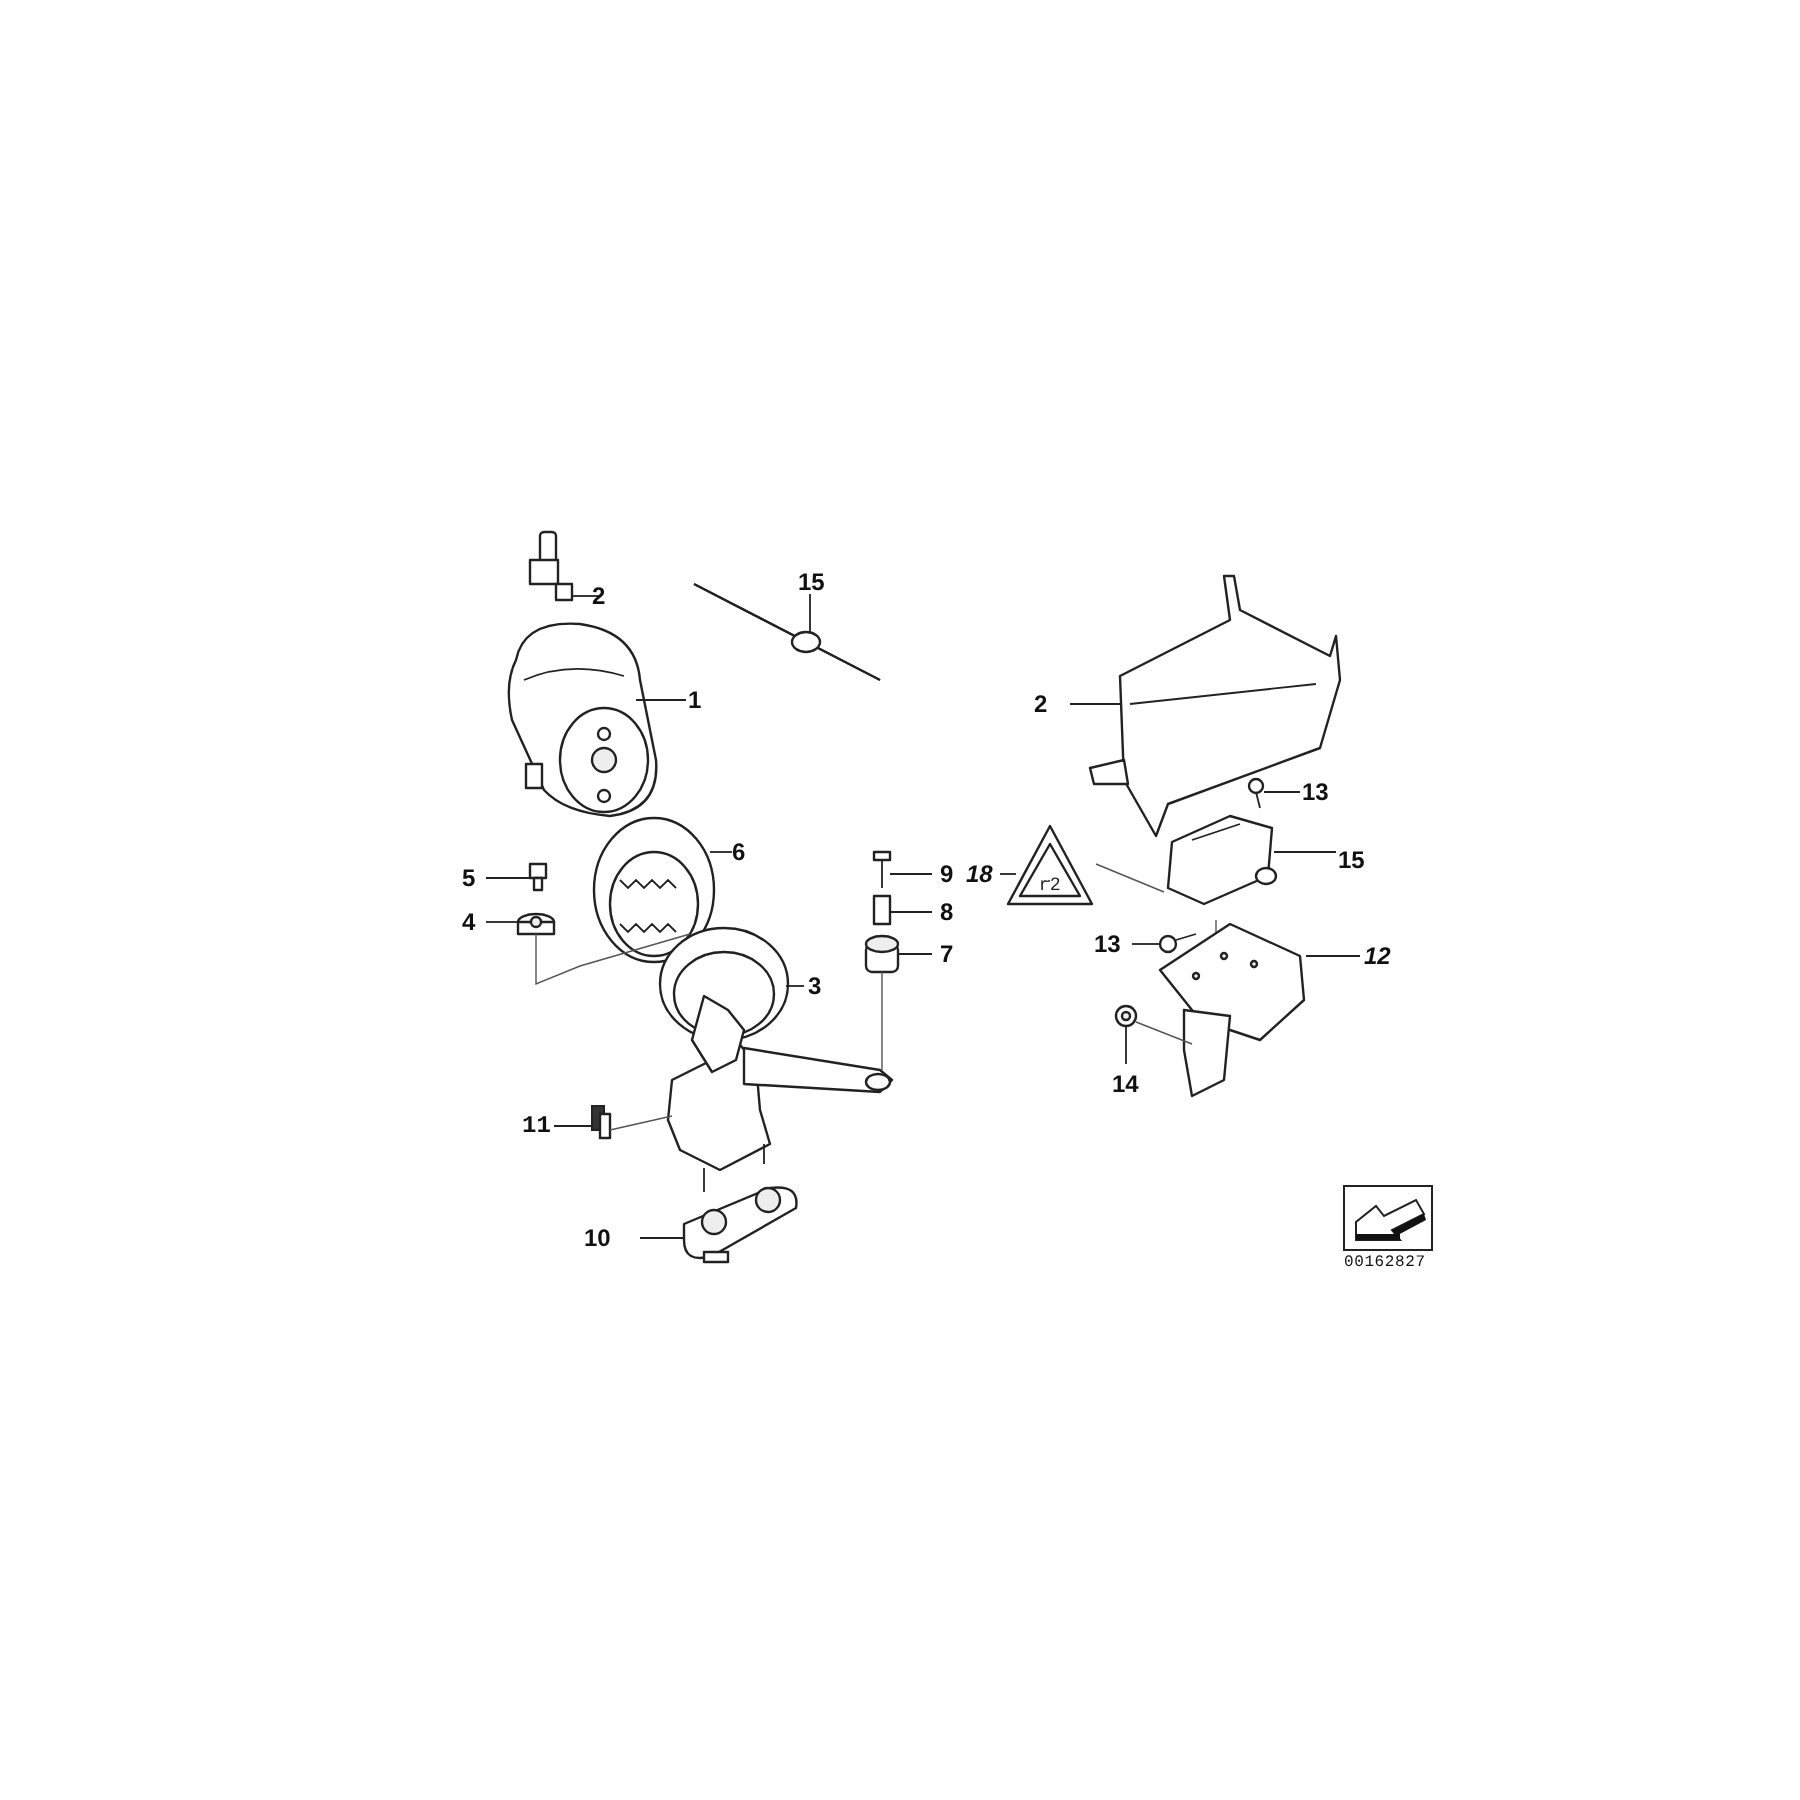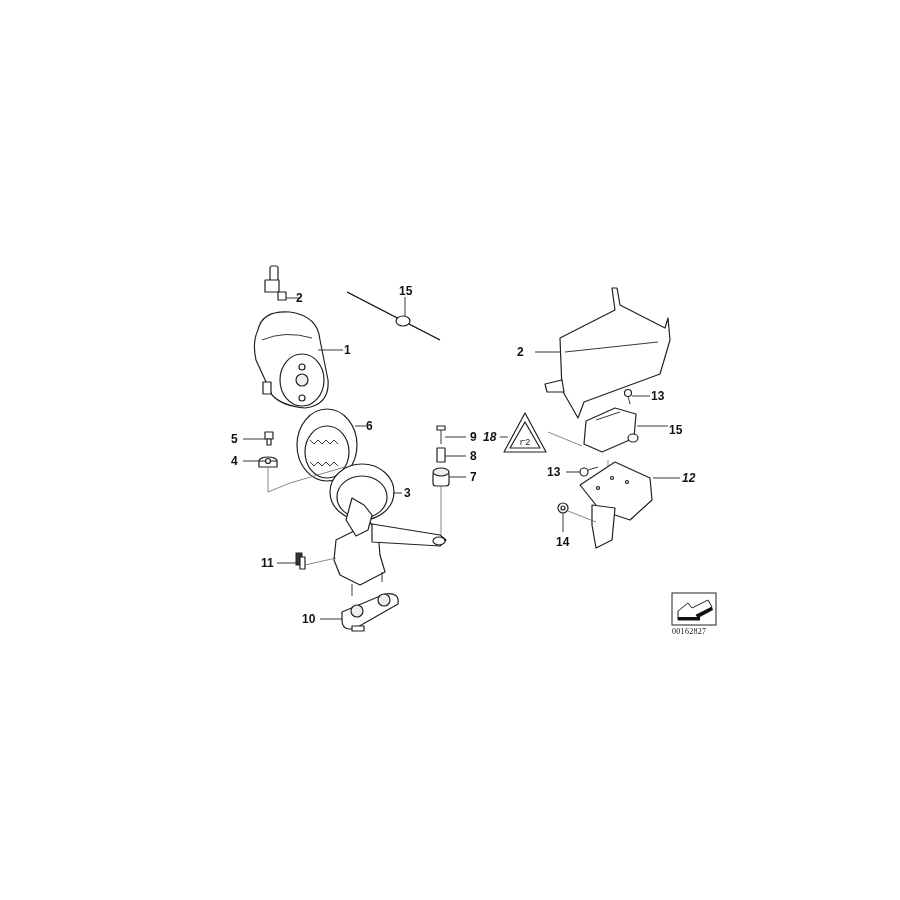--- a/index.html
+++ b/index.html
@@ -1,19 +1,19 @@
 <!DOCTYPE html>
 <html><head>
 <meta charset="utf-8">
 <style>
   html,body{margin:0;padding:0;background:#fff;}
   body{width:900px;height:900px;position:relative;overflow:hidden;font-family:"Liberation Sans",sans-serif;}
   #diagram{position:absolute;left:0;top:0;width:900px;height:900px;}
   .lbl{position:absolute;font-family:"Liberation Sans",sans-serif;font-weight:bold;font-size:12px;color:#111;line-height:12px;}
-  .catalog{position:absolute;left:672px;top:627px;font-family:Liberation Serif, serif;font-size:8px;color:#111;letter-spacing:0.3px;}
+  .catalog{position:absolute;left:672px;top:627px;font-family:Liberation Mono, monospace;font-size:8px;color:#111;letter-spacing:0.3px;}
   svg .p{fill:#fff;stroke:#222;stroke-width:1.2;stroke-linejoin:round;}
   svg .g{fill:#eee;stroke:#222;stroke-width:1.2;}
   svg .d{fill:#333;stroke:#222;stroke-width:1;}
   svg .ln{stroke:#222;stroke-width:0.9;fill:none;}
   svg .lt{stroke:#555;stroke-width:0.7;fill:none;}
 </style>
 </head>
 <body>
 
 <div id="diagram">
@@ -170,22 +170,22 @@
 <span class="lbl" style="left:296px;top:292px;">2</span>
 <span class="lbl" style="left:344px;top:344px;">1</span>
 <span class="lbl" style="left:399px;top:285px;">15</span>
 <span class="lbl" style="left:366px;top:420px;">6</span>
 <span class="lbl" style="left:231px;top:433px;">5</span>
 <span class="lbl" style="left:231px;top:455px;">4</span>
 <span class="lbl" style="left:404px;top:487px;">3</span>
 <span class="lbl" style="left:470px;top:431px;">9</span>
 <span class="lbl" style="left:470px;top:450px;">8</span>
 <span class="lbl" style="left:470px;top:471px;">7</span>
-<span class="lbl" style="left:261px;top:557px;">11</span>
-<span class="lbl" style="left:302px;top:613px;">10</span>
+<span class="lbl" style="left:261px;top:557px;font-family:Liberation Mono, monospace;">11</span>
+<span class="lbl" style="left:292px;top:613px;">10</span>
 <span class="lbl" style="left:517px;top:346px;">2</span>
 <span class="lbl" style="left:651px;top:390px;">13</span>
 <span class="lbl" style="left:669px;top:424px;">15</span>
 <span class="lbl" style="left:483px;top:431px;font-style:italic;">18</span>
 <span class="lbl" style="left:547px;top:466px;">13</span>
 <span class="lbl" style="left:682px;top:472px;font-style:italic;">12</span>
 <span class="lbl" style="left:556px;top:536px;">14</span>
 
 <span class="catalog">00162827</span>
 </div>

